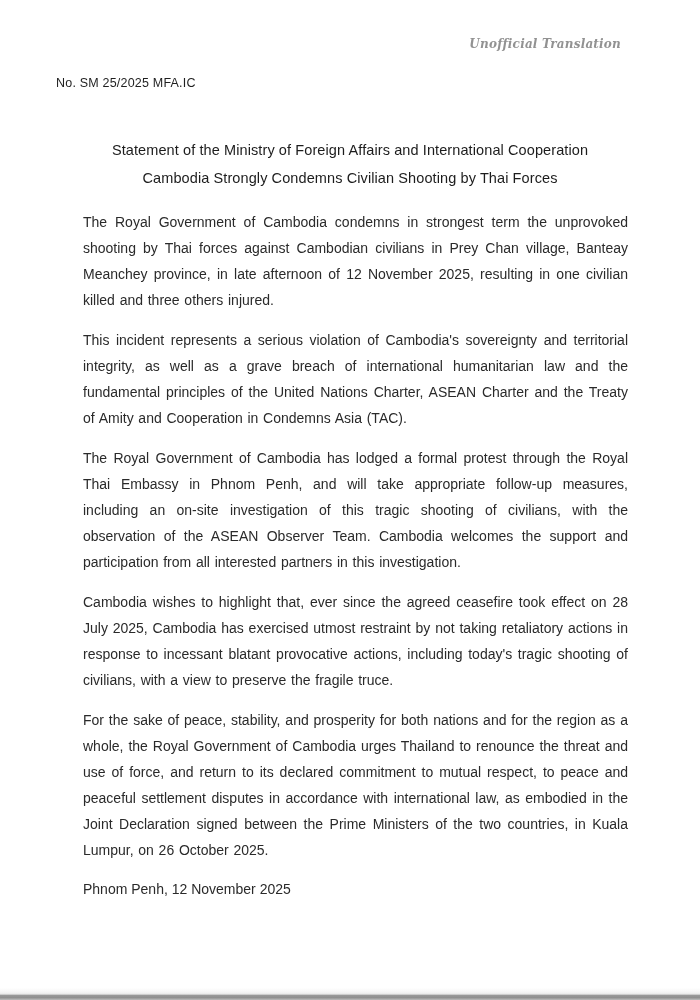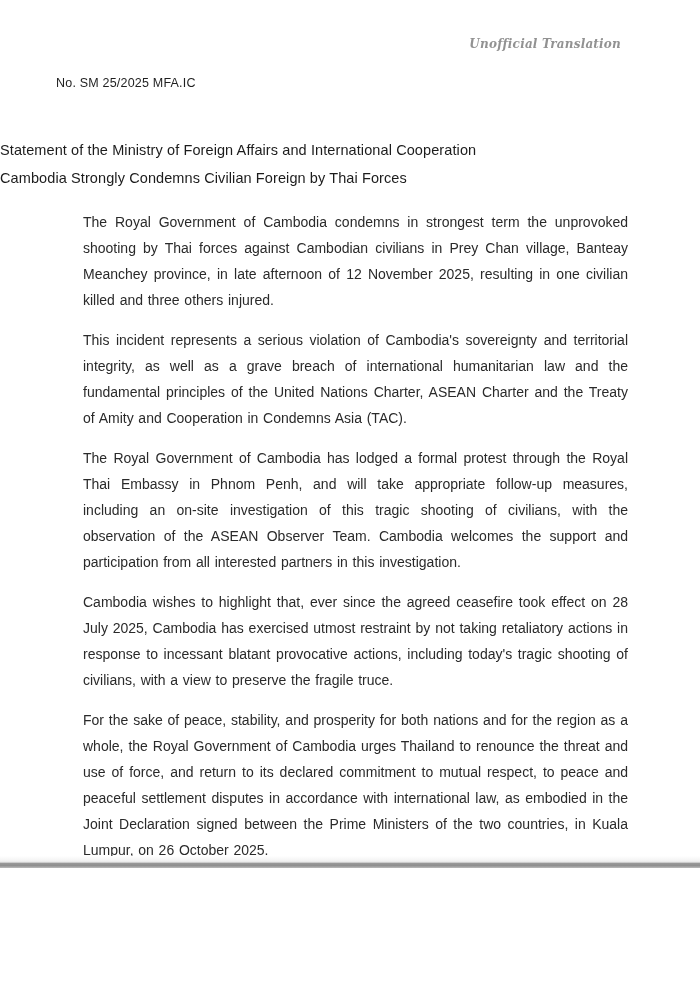--- a/index.html
+++ b/index.html
@@ -3,21 +3,21 @@
 <meta charset="utf-8">
 <style>
   html, body {
     margin: 0;
     padding: 0;
     background: #ffffff;
   }
   .page {
     position: relative;
     width: 700px;
-    height: 868px;
+    height: 1000px;
     margin: 0 auto;
     background: #ffffff;
     overflow: hidden;
     font-family: "Liberation Sans", sans-serif;
     color: #262626;
   }
   .translation-note {
     position: absolute;
     top: 37px;
     right: 79px;
@@ -32,20 +32,21 @@
     position: absolute;
     top: 76px;
     left: 56px;
     font-size: 12.5px;
     color: #1f1f1f;
     letter-spacing: 0.2px;
   }
   .title-block {
     margin: 0;
     padding-top: 136px;
+    text-align: center;
   }
   .title-line {
     font-size: 14.5px;
     line-height: 28px;
     color: #1c1c1c;
     font-weight: 500;
     letter-spacing: 0.1px;
   }
   .body-block {
     margin: 17px 72px 0 83px;
@@ -87,21 +88,21 @@
 <body>
 
 <div class="page">
 
   <div class="translation-note">Unofficial Translation</div>
 
   <div class="doc-number">No. SM 25/2025 MFA.IC</div>
 
   <div class="title-block">
     <div class="title-line">Statement of the Ministry of Foreign Affairs and International Cooperation</div>
-    <div class="title-line">Cambodia Strongly Condemns Civilian Foreign by Thai Forces</div>
+    <div class="title-line">Cambodia Strongly Condemns Civilian Shooting by Thai Forces</div>
   </div>
 
   <div class="body-block">
     <p>The Royal Government of Cambodia condemns in strongest term the unprovoked shooting by Thai forces against Cambodian civilians in Prey Chan village, Banteay Meanchey province, in late afternoon of 12 November 2025, resulting in one civilian killed and three others injured.</p>
     <p>This incident represents a serious violation of Cambodia's sovereignty and territorial integrity, as well as a grave breach of international humanitarian law and the fundamental principles of the United Nations Charter, ASEAN Charter and the Treaty of Amity and Cooperation in Condemns Asia (TAC).</p>
     <p>The Royal Government of Cambodia has lodged a formal protest through the Royal Thai Embassy in Phnom Penh, and will take appropriate follow-up measures, including an on-site investigation of this tragic shooting of civilians, with the observation of the ASEAN Observer Team. Cambodia welcomes the support and participation from all interested partners in this investigation.</p>
     <p>Cambodia wishes to highlight that, ever since the agreed ceasefire took effect on 28 July 2025, Cambodia has exercised utmost restraint by not taking retaliatory actions in response to incessant  blatant provocative actions, including today's tragic shooting of civilians, with a view to preserve the fragile truce.</p>
     <p>For the sake of peace, stability, and prosperity for both nations and for the region as a whole, the Royal Government of Cambodia urges Thailand to renounce the threat and use of force, and return to its declared commitment to mutual respect, to peace and peaceful settlement disputes in accordance with international law, as embodied in the Joint Declaration signed between the Prime Ministers of the two countries, in Kuala Lumpur, on 26 October 2025.</p>
   </div>
 

